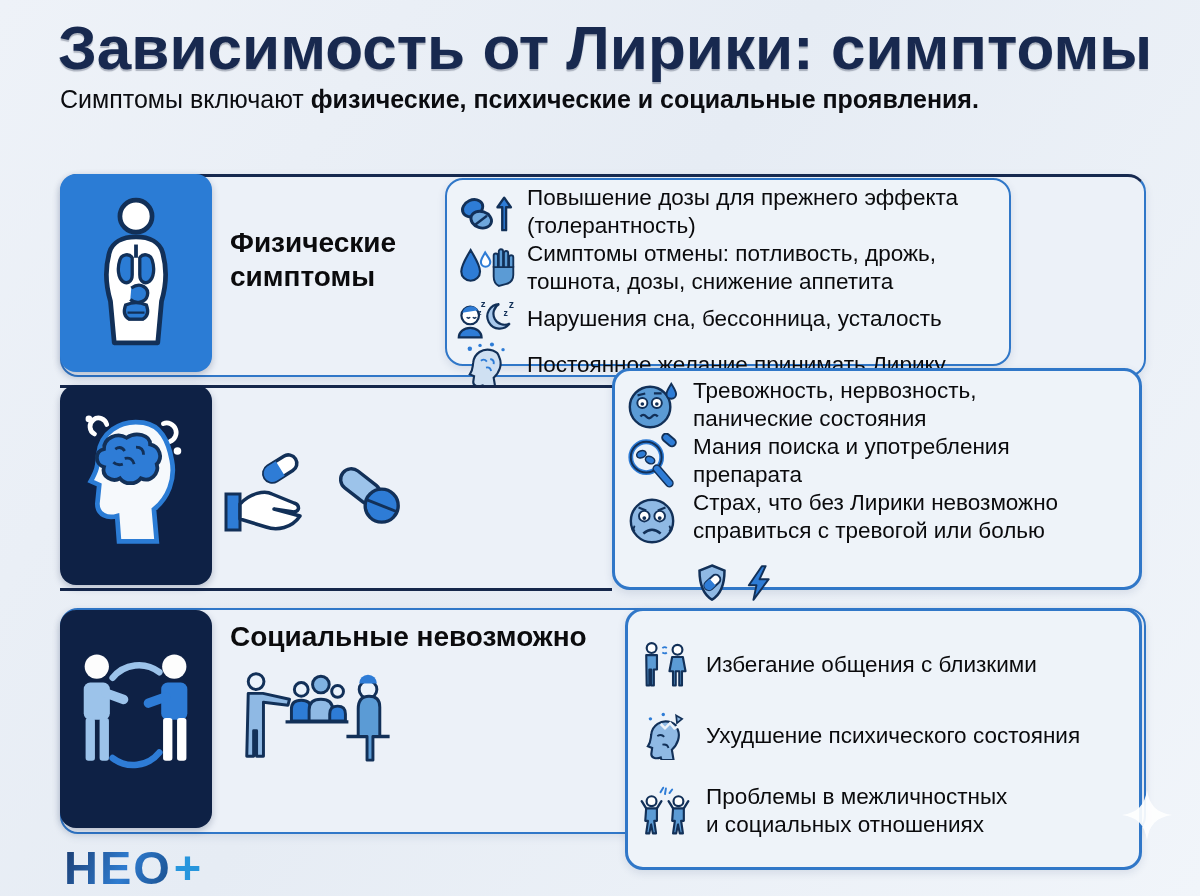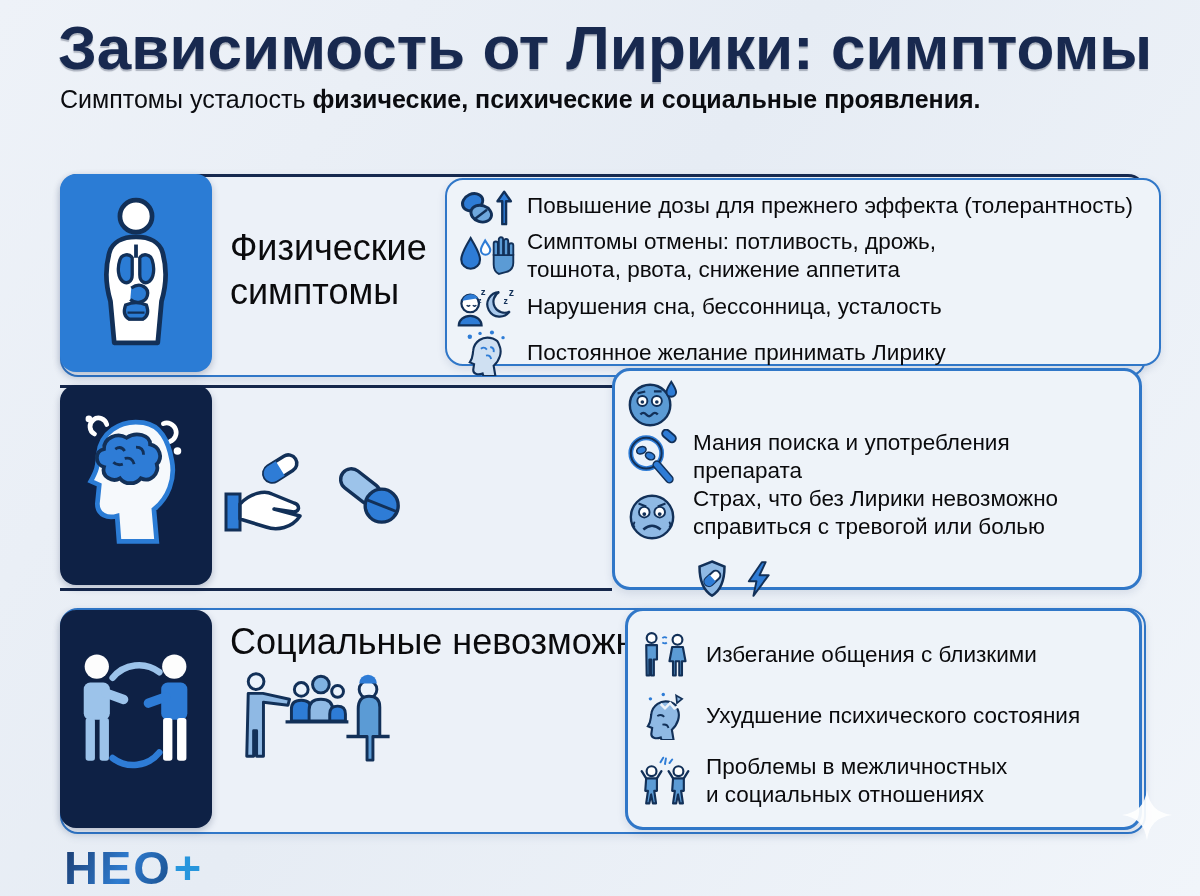--- a/index.html
+++ b/index.html
@@ -22,28 +22,28 @@
          border-bottom:3px solid #15274b;}
   .band3{left:60px;top:608px;width:1082px;height:222px;border:2px solid #3077c8;
          border-radius:18px;box-shadow:0 3px 8px rgba(30,60,110,.10);}
   .square{border-radius:16px;display:flex;align-items:center;justify-content:center;
           box-shadow:0 3px 7px rgba(15,30,70,.25);}
   .sq1{left:60px;top:174px;width:152px;height:198px;background:#2b7cd5;}
   .sq2{left:60px;top:385px;width:152px;height:200px;background:#0e2145;}
   .sq3{left:60px;top:610px;width:152px;height:218px;background:#0e2145;}
   .panel{background:#eef3f9;border:3px solid #3077c8;border-radius:18px;
          box-shadow:0 3px 8px rgba(30,60,110,.12);display:flex;flex-direction:column;}
-  .panel1{left:445px;top:178px;width:716px;height:188px;border-width:2px;
+  .panel1{left:445px;top:178px;width:566px;height:188px;border-width:2px;
           justify-content:space-evenly;padding:4px 8px 4px 10px;box-sizing:border-box;}
   .panel2{left:612px;top:368px;width:530px;height:222px;
           justify-content:space-evenly;padding:6px 8px;box-sizing:border-box;}
-  .panel3{left:625px;top:608px;width:517px;height:222px;
+  .panel3{left:625px;top:608px;width:517px;height:262px;
           justify-content:space-evenly;padding:6px 8px;box-sizing:border-box;}
 
-  .sec-title{font-size:36px;font-weight:normal;color:#0b0b0d;line-height:1.22;white-space:pre-line;}
+  .sec-title{font-size:28px;font-weight:bold;color:#0b0b0d;line-height:1.22;white-space:pre-line;}
   .t1{left:230px;top:226px;}
   .t2{left:230px;top:406px;}
   .t3{left:230px;top:620px;}
 
   .item{display:flex;align-items:center;gap:12px;}
   .item-ico{width:58px;min-width:58px;display:flex;align-items:center;justify-content:center;}
   .item-text{font-size:22.5px;line-height:1.24;color:#0a0a0c;white-space:pre-line;}
   .col{display:flex;flex-direction:column;gap:12px;}
   .sub-icons{display:flex;gap:16px;align-items:center;margin-top:6px;margin-left:2px;}
   .align-top{align-items:flex-start;}
@@ -62,21 +62,21 @@
 
   .sparkle{left:1122px;top:790px;opacity:.92;}
 </style>
 </head>
 <body>
 
 <div class="page">
 
   <div class="abs main-title">Зависимость от Лирики: симптомы</div>
   <div class="abs intro">
-    <div><span>Симптомы усталость </span><b>физические, психические и социальные проявления.</b></div>
+    <div><span>Симптомы включают </span><b>физические, психические и социальные проявления.</b></div>
   </div>
 
   <div class="abs band band1"></div>
   <div class="abs square sq1">
     <span>
       <svg width="104" height="154" viewBox="0 0 110 160">
         <circle cx="55" cy="22" r="17" fill="#fff" stroke="#123058" stroke-width="5"></circle>
         <path d="M55 44 C40 44 30 50 27 60 C23 74 22 92 28 112 L32 156 H78 L82 112 C88 92 87 74 83 60 C80 50 70 44 55 44 Z" fill="#fff" stroke="#123058" stroke-width="5" stroke-linejoin="round"></path>
         <path d="M55 52 v14" stroke="#123058" stroke-width="4"></path>
         <path d="M51 66 c-3 -5 -11 -4 -13 2 c-3 9 -2 19 3 23 c4 3 10 1 10 -7 z" fill="#2b7cd5" stroke="#123058" stroke-width="3.5"></path>
@@ -110,21 +110,21 @@
           <g fill="#5b9bd5" stroke="#123058" stroke-width="2.2">
             <rect x="43" y="10" width="5" height="18" rx="2.5"></rect>
             <rect x="49" y="5" width="5" height="23" rx="2.5"></rect>
             <rect x="55" y="7" width="5" height="21" rx="2.5"></rect>
             <rect x="61" y="12" width="5" height="16" rx="2.5"></rect>
             <path d="M43 26 h23 v9 q0 9 -9 11 l-8 2 q-6 -3 -6 -11 z"></path>
           </g>
         </svg>
       </span>
       <span class="item-text">Симптомы отмены: потливость, дрожь,
-тошнота, рвота, снижение аппетита</span>
+тошнота, дозы, снижение аппетита</span>
     </div>
     <div class="item">
       <span class="item-ico">
         <svg width="58" height="46" viewBox="0 0 66 50">
           <circle cx="15" cy="21" r="10" fill="#fff" stroke="#123058" stroke-width="2.5"></circle>
           <path d="M6 18 a10 10 0 0 1 18 -3 z" fill="#2e7cd6"></path>
           <path d="M11 23 q2 2 4 0 M18 23 q2 2 4 0" stroke="#123058" stroke-width="1.8" fill="none"></path>
           <path d="M2 46 a13 11 0 0 1 26 0 z" fill="#2e7cd6" stroke="#123058" stroke-width="2.5"></path>
           <text x="27" y="11" font-size="11" font-weight="bold" fill="#123058">z</text>
           <text x="24" y="20" font-size="8" font-weight="bold" fill="#123058">z</text>
@@ -192,20 +192,22 @@
           <circle cx="26" cy="28" r="21" fill="#5b9bd5" stroke="#123058" stroke-width="2.5"></circle>
           <circle cx="18" cy="24" r="5.2" fill="#fff" stroke="#123058" stroke-width="2"></circle>
             <circle cx="18" cy="25" r="1.9" fill="#123058"></circle>
           <circle cx="33" cy="24" r="5.2" fill="#fff" stroke="#123058" stroke-width="2"></circle>
             <circle cx="33" cy="25" r="1.9" fill="#123058"></circle>
           <path d="M13 16 l8 -2 M38 14 l-8 0" stroke="#123058" stroke-width="2.2"></path>
           <path d="M16 38 q3 -3.5 6 0 q3 3.5 6 0 q3 -3.5 6 0" stroke="#123058" stroke-width="2.5" fill="none"></path>
           <path d="M48 4 C45 9 43 12 43 14.5 a5 5 0 0 0 10 0 C53 12 51 9 48 4 Z" fill="#2e7cd6" stroke="#123058" stroke-width="2"></path>
         </svg>
       </span>
+      <span class="item-text">Тревожность, нервозность,
+панические состояния</span>
     </div>
     <div class="item">
       <span class="item-ico">
         <svg width="54" height="56" viewBox="0 0 56 58">
           <g transform="rotate(40 45 8)">
             <rect x="37" y="3" width="16" height="8" rx="4" fill="#2e7cd6" stroke="#123058" stroke-width="2"></rect>
           </g>
           <circle cx="22" cy="25" r="16" fill="#eaf2fb" stroke="#2e7cd6" stroke-width="5"></circle>
           <circle cx="22" cy="25" r="16" fill="none" stroke="#123058" stroke-width="2"></circle>
           <ellipse cx="17" cy="22" rx="5" ry="3.6" transform="rotate(-20 17 22)" fill="#2e7cd6" stroke="#123058" stroke-width="1.6"></ellipse>

